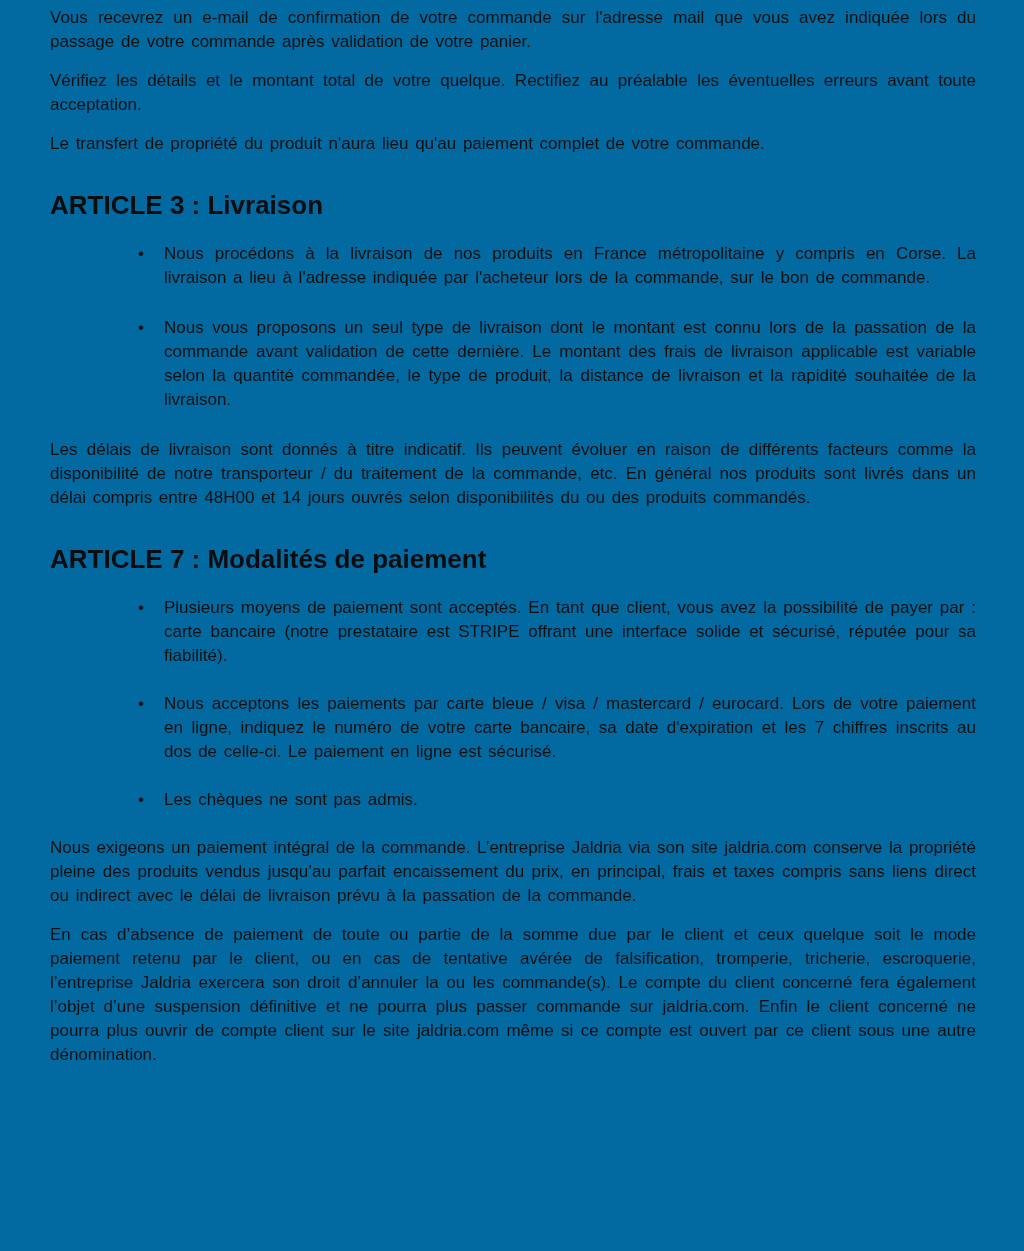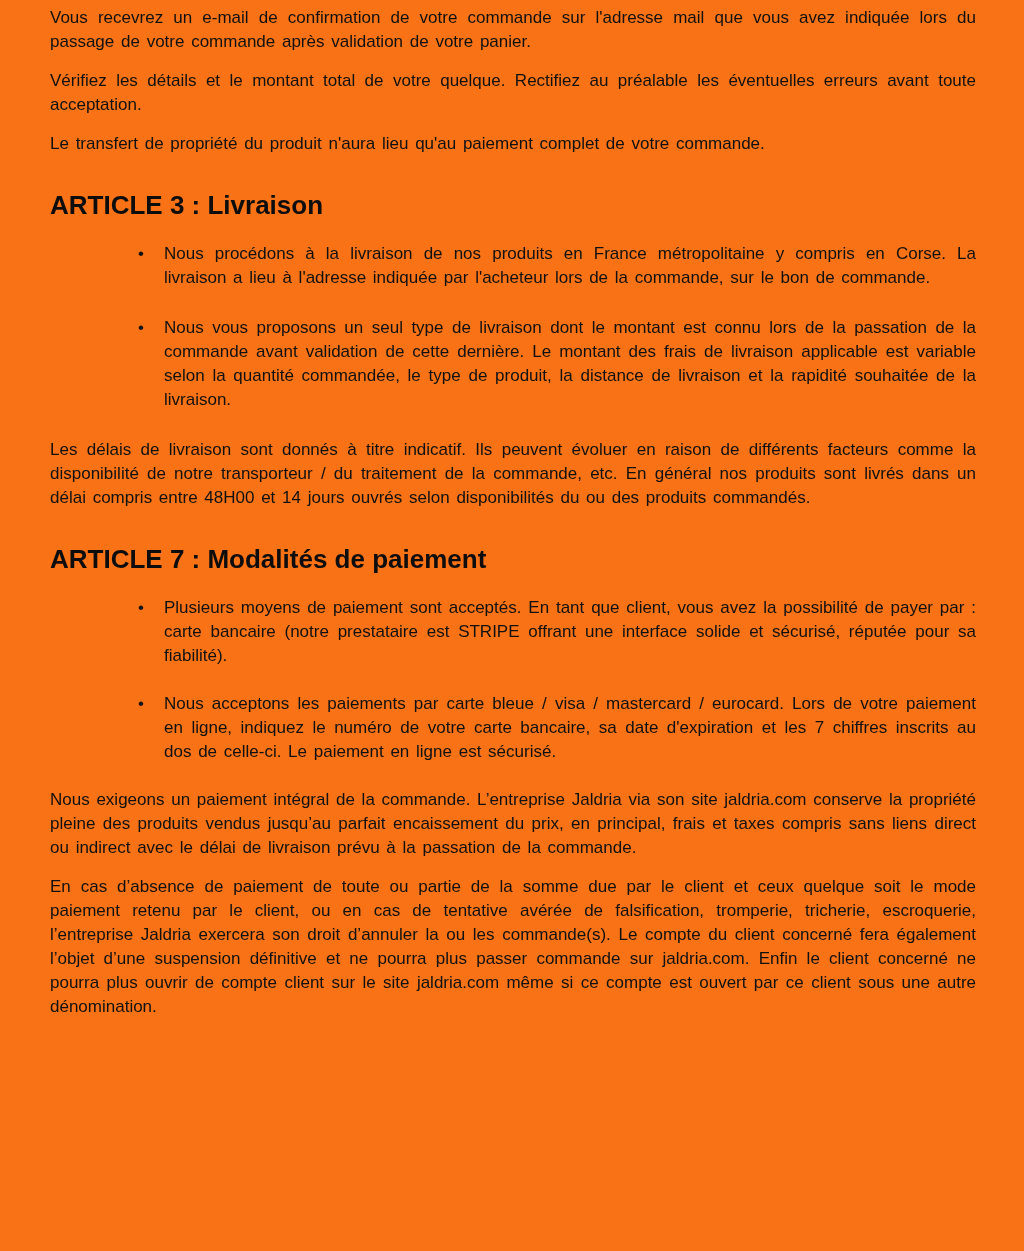--- a/index.html
+++ b/index.html
@@ -12,21 +12,21 @@
       min-height: 1251px;
       font-family: "Liberation Sans", "DejaVu Sans", sans-serif;
       color: #111111;
       box-sizing: border-box;
     }
     .page {
       box-sizing: border-box;
       width: 1024px;
       min-height: 1251px;
       padding: 6px 48px 20px 50px;
-      background: #f97316;
+      background: #0369a1;
     }
     .doc p {
       margin: 0 0 15px 0;
       font-size: 17px;
       line-height: 24px;
       text-align: justify;
       word-spacing: 2px;
     }
     .doc h2 {
       margin: 34px 0 22px 0;
@@ -79,19 +79,20 @@
     <li>Nous vous proposons un seul type de livraison dont le montant est connu lors de la passation de la commande avant validation de cette dernière. Le montant des frais de livraison applicable est variable selon la quantité commandée, le type de produit, la distance de livraison et la rapidité souhaitée de la livraison.</li>
   </ul>
 
   <p>Les délais de livraison sont donnés à titre indicatif. Ils peuvent évoluer en raison de différents facteurs comme la disponibilité de notre transporteur / du traitement de la commande, etc. En général nos produits sont livrés dans un délai compris entre 48H00 et 14 jours ouvrés selon disponibilités du ou des produits commandés.</p>
 
   <h2>ARTICLE 7 : Modalités de paiement</h2>
 
   <ul class="tight-list">
     <li>Plusieurs moyens de paiement sont acceptés. En tant que client, vous avez la possibilité de payer par : carte bancaire (notre prestataire est STRIPE offrant une interface solide et sécurisé, réputée pour sa fiabilité).</li>
     <li>Nous acceptons les paiements par carte bleue / visa / mastercard / eurocard. Lors de votre paiement en ligne, indiquez le numéro de votre carte bancaire, sa date d'expiration et les 7 chiffres inscrits au dos de celle-ci. Le paiement en ligne est sécurisé.</li>
+    <li>Les chèques ne sont pas admis.</li>
   </ul>
 
   <p>Nous exigeons un paiement intégral de la commande. L’entreprise Jaldria via son site jaldria.com conserve la propriété pleine des produits vendus jusqu’au parfait encaissement du prix, en principal, frais et taxes compris sans liens direct ou indirect avec le délai de livraison prévu à la passation de la commande.</p>
 
   <p>En cas d’absence de paiement de toute ou partie de la somme due par le client et ceux quelque soit le mode paiement retenu par le client, ou en cas de tentative avérée de falsification, tromperie, tricherie, escroquerie, l’entreprise Jaldria exercera son droit d’annuler la ou les commande(s). Le compte du client concerné fera également l’objet d’une suspension définitive et ne pourra plus passer commande sur jaldria.com. Enfin le client concerné ne pourra plus ouvrir de compte client sur le site jaldria.com même si  ce compte est ouvert par ce client sous une autre dénomination.</p>
 
 </div>
 
 </body></html>

